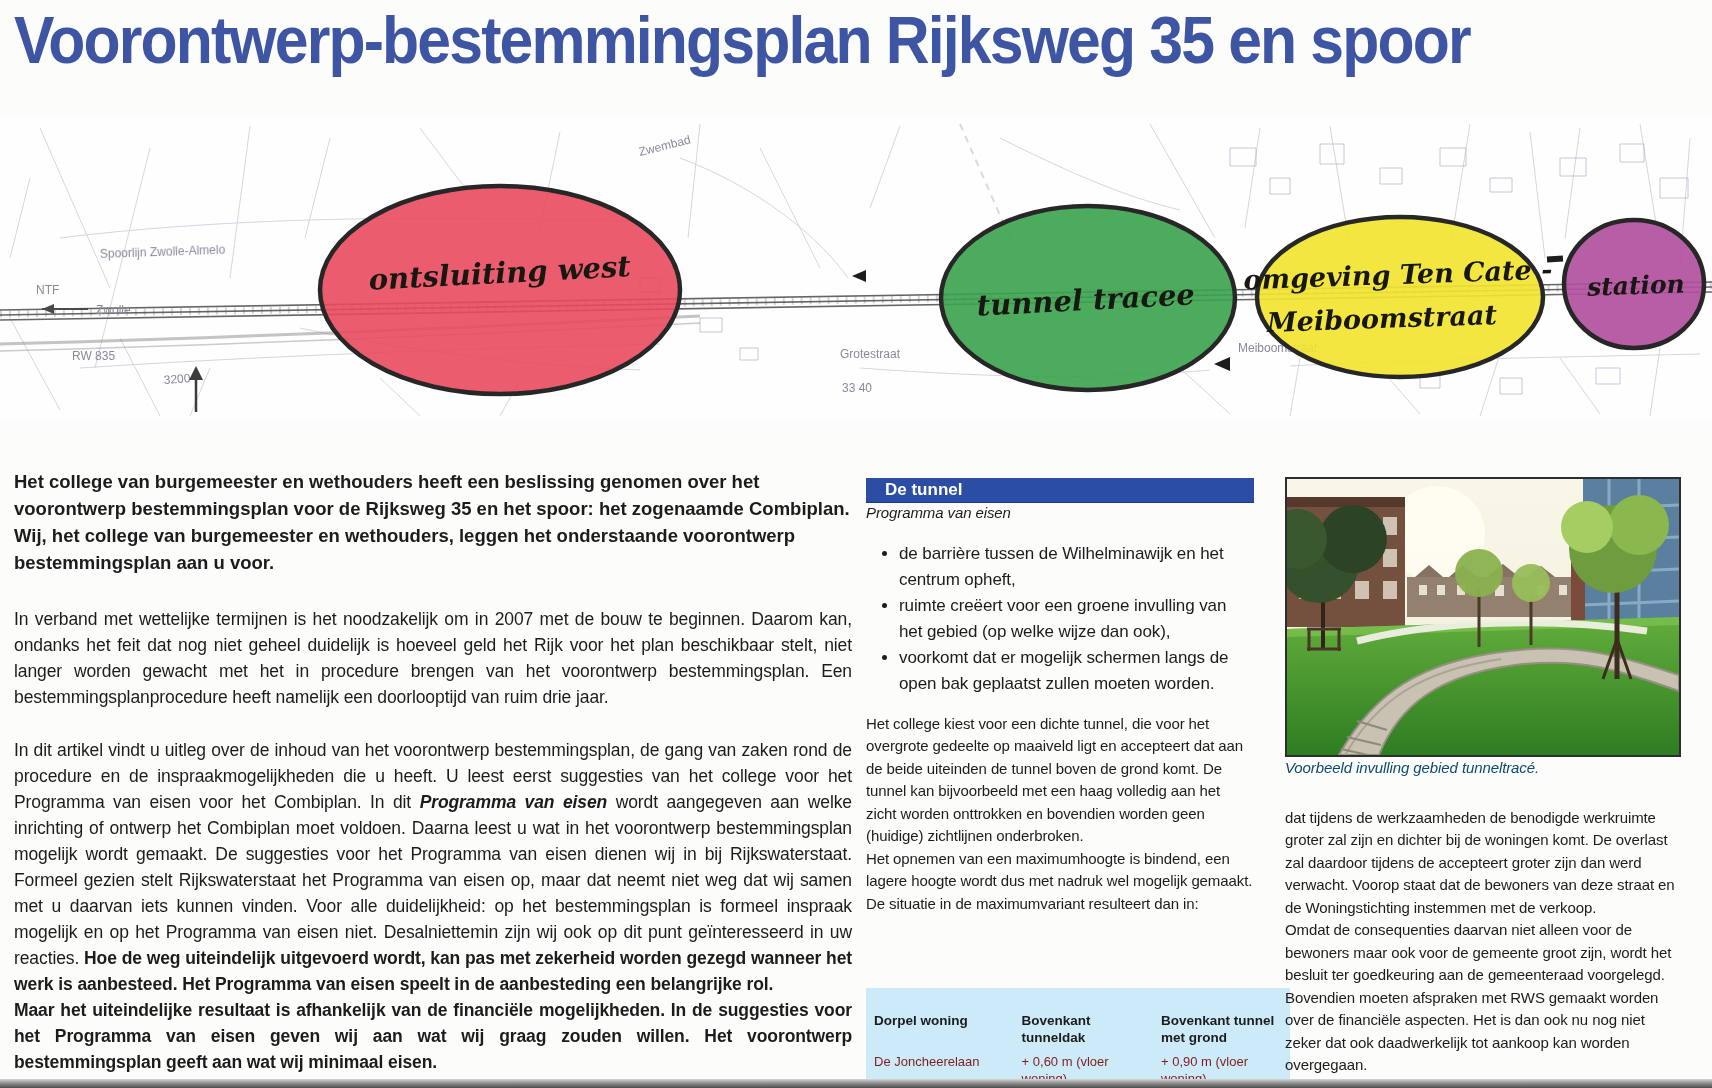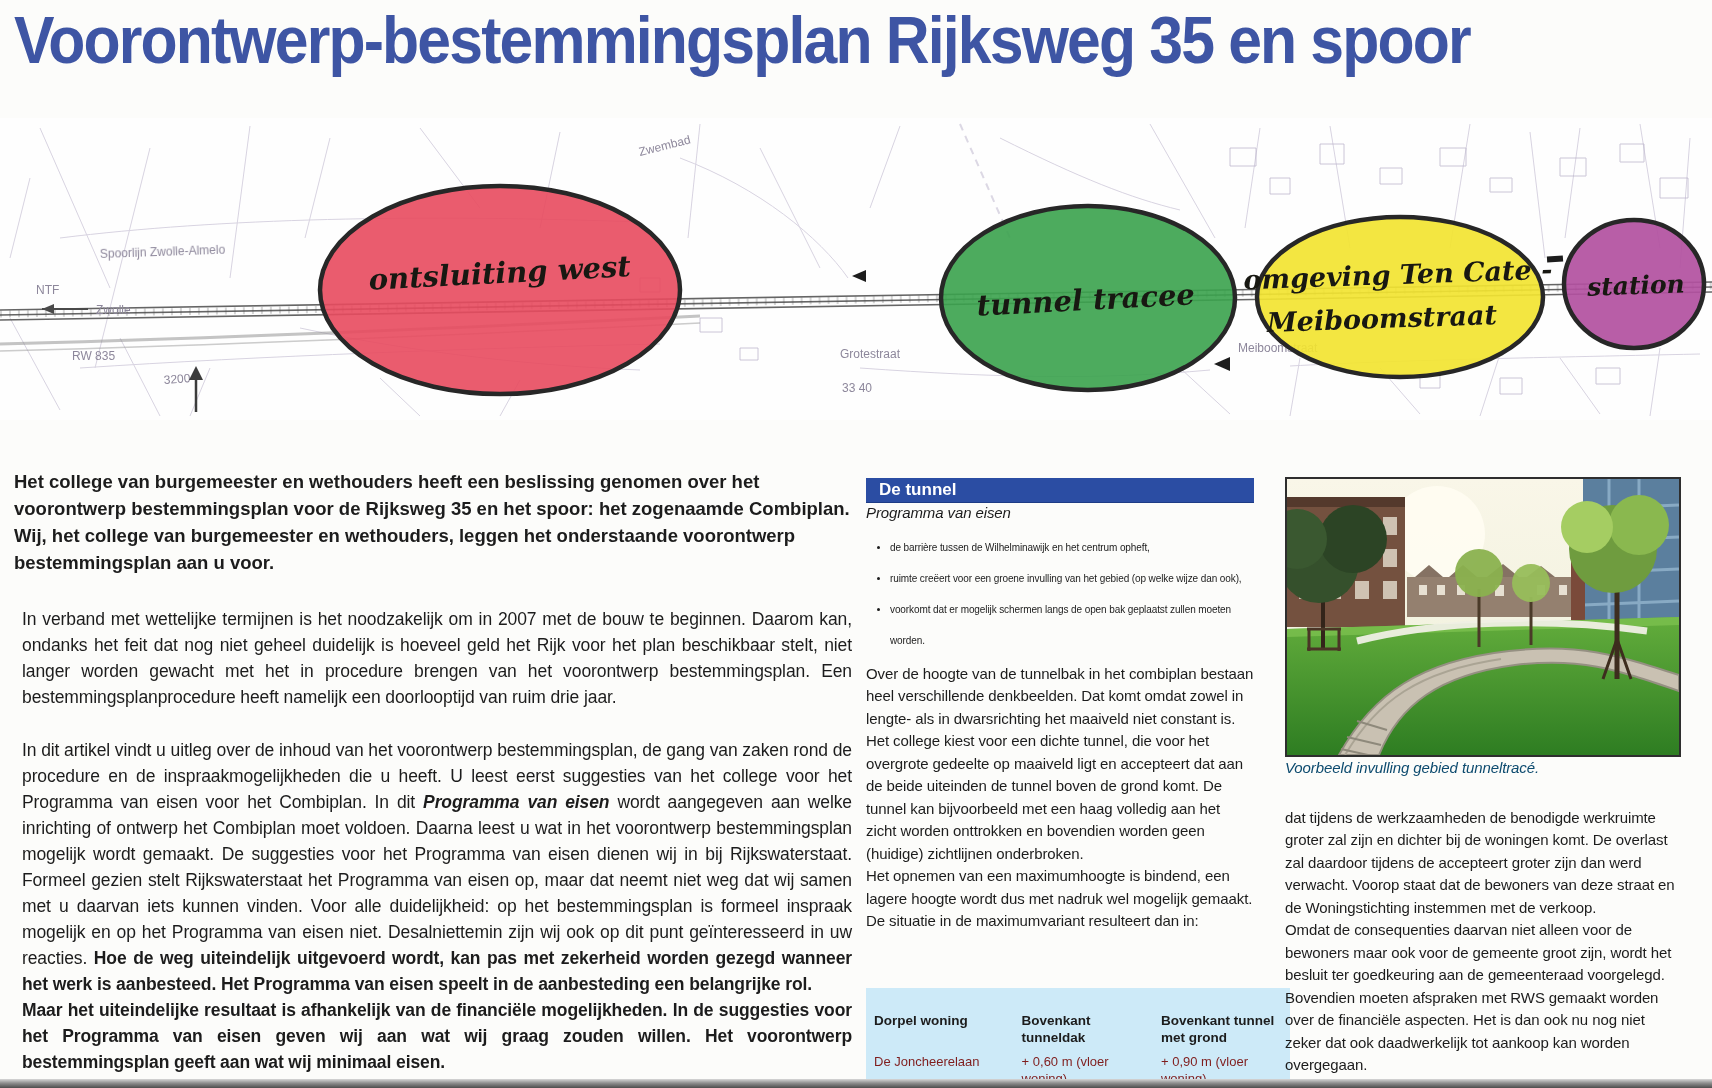--- a/index.html
+++ b/index.html
@@ -25,39 +25,39 @@
     font-style:italic;font-weight:bold;fill:#181812;
   }
   .map-micro{fill:#8d879b;font-size:12px;font-family:"Liberation Sans",sans-serif;}
   
   .col{position:absolute;}
   .col-left{left:14px;top:468px;width:838px;}
   .col-left .intro{
     font-size:18.5px;font-weight:bold;line-height:27px;margin:0 0 30px 0;
   }
   .col-left p.body{
-    font-size:17.5px;line-height:26px;margin:0 0 27px 8px;
+    font-size:17.5px;line-height:26px;margin:0 0 27px 0;
     text-align:justify;letter-spacing:-0.1px;
   }
   .col-left p.body:last-child{margin-bottom:0;}
   .bold{font-weight:bold;}
   .boldital{font-weight:bold;font-style:italic;}
 
   .col-mid{left:866px;top:478px;width:388px;}
   .band{
     height:24px;background:#2b4da3;color:#fff;
     font-size:17px;font-weight:bold;line-height:24px;
-    padding-left:13px;box-sizing:border-box;
+    padding-left:19px;box-sizing:border-box;
     box-shadow:0 1px 0 #1d3b85;
   }
   .subheading{font-style:italic;font-size:15px;margin:30px 0 4px 0;}
   .col-mid p{font-size:15px;line-height:22.5px;margin:0;letter-spacing:-0.1px;}
   .col-mid ul{
-    margin:7px;padding:0 0 0 17px;list-style:disc;
-    font-size:10px;line-height:31px;letter-spacing:-0.1px;
+    margin:16px;padding:0 0 0 17px;list-style:disc;
+    font-size:17px;line-height:26px;letter-spacing:-0.1px;
   }
   .tunnel-table{
     position:absolute;left:866px;top:988px;width:424px;height:92px;
     background:#cdeaf8;box-sizing:border-box;padding:24px 6px 6px 8px;
     font-size:13.5px;line-height:17px;
   }
   .tunnel-table table{border-collapse:collapse;width:100%;}
   .tunnel-table th{
     text-align:left;font-size:13.5px;vertical-align:top;padding:0 4px 6px 0;
   }
@@ -161,21 +161,20 @@
 </div>
 
 <div class="col col-mid">
   <div class="band">De tunnel</div>
   <p class="subheading">Programma van eisen</p>
   <ul>
     <li>de barrière tussen de Wilhelminawijk en het centrum opheft,</li>
     <li>ruimte creëert voor een groene invulling van het gebied (op welke wijze dan ook),</li>
     <li>voorkomt dat er mogelijk schermen langs de open bak geplaatst zullen moeten worden.</li>
   </ul>
-  <p>Over de hoogte van de tunnelbak in het combiplan bestaan heel verschillende denkbeelden. Dat komt omdat zowel in lengte- als in dwarsrichting het maaiveld niet constant is.</p>
   <p>Het college kiest voor een dichte tunnel, die voor het overgrote gedeelte op maaiveld ligt en accepteert dat aan de beide uiteinden de tunnel boven de grond komt. De tunnel kan bijvoorbeeld met een haag volledig aan het zicht worden onttrokken en bovendien worden geen (huidige) zichtlijnen onderbroken.</p>
   <p>Het opnemen van een maximumhoogte is bindend, een lagere hoogte wordt dus met nadruk wel mogelijk gemaakt. De situatie in de maximumvariant resulteert dan in:</p>
 </div>
 
 <div class="tunnel-table">
   <table>
     <thead>
       <tr>
         <th class="c1">Dorpel woning</th>
         <th class="c2">Bovenkant tunneldak</th>

